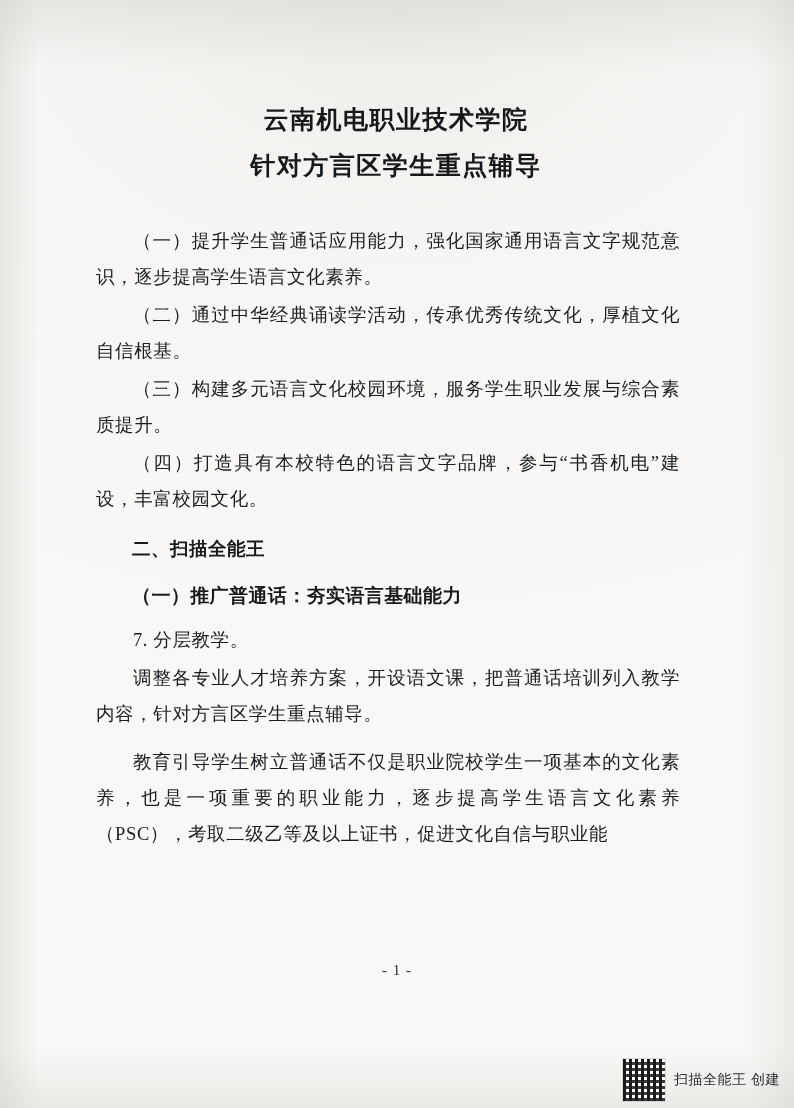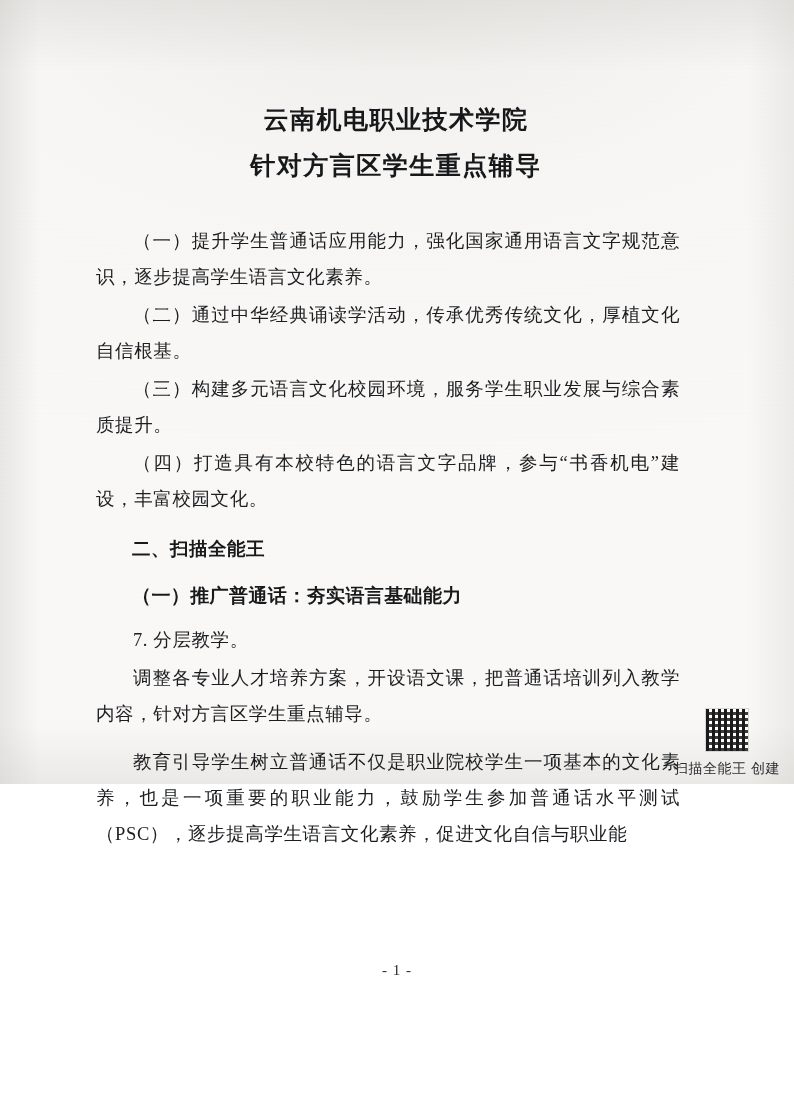--- a/index.html
+++ b/index.html
@@ -9,21 +9,21 @@
   body {
     width: 794px;
     height: 1108px;
     background: #ffffff;
     font-family: "Liberation Serif", "DejaVu Serif", serif;
     overflow: hidden;
   }
   #page {
     position: relative;
     width: 794px;
-    height: 784px;
+    height: 1108px;
     background:
       radial-gradient(ellipse 120% 60% at 50% 0%, #efedea 0%, #f7f6f4 40%, #f9f8f6 100%),
       linear-gradient(180deg, #f4f2ef 0%, #faf9f7 18%, #fbfaf8 55%, #f6f4f1 100%);
     box-sizing: border-box;
   }
   
   #paper-shading {
     position: absolute;
     inset: 0;
     pointer-events: none;
@@ -96,21 +96,20 @@
     letter-spacing: 1px;
   }
   
   #scan-footer {
     position: absolute;
     right: 14px;
     bottom: 6px;
     display: flex;
     align-items: center;
     gap: 8px;
-    flex-direction: column;
   }
   #qr-code {
     width: 44px;
     height: 44px;
     background-color: #ffffff;
     background-image:
       repeating-linear-gradient(90deg, #1a1a1a 0 3px, rgba(255,255,255,0) 3px 6px),
       repeating-linear-gradient(0deg, rgba(26,26,26,0.85) 0 3px, rgba(255,255,255,0) 3px 6px);
     border: 1px solid #d8d6d2;
     box-sizing: border-box;
@@ -157,21 +156,21 @@
       <p class="para">（三）构建多元语言文化校园环境，服务学生职业发展与综合素质提升。</p>
       <p class="para">（四）打造具有本校特色的语言文字品牌，参与“书香机电”建设，丰富校园文化。</p>
     </div>
 
     <div>
       <div class="section-heading">二、扫描全能王</div>
       <div class="sub-heading">（一）推广普通话：夯实语言基础能力</div>
       <p class="para numbered">7. 分层教学。</p>
       <p class="para">调整各专业人才培养方案，开设语文课，把普通话培训列入教学内容，针对方言区学生重点辅导。</p>
       <div class="block-gap"></div>
-      <p class="para">教育引导学生树立普通话不仅是职业院校学生一项基本的文化素养，也是一项重要的职业能力，鼓励学生参加普通话水平测试（PSC），逐步提高学生语言文化素养，促进文化自信与职业能</p>
+      <p class="para">教育引导学生树立普通话不仅是职业院校学生一项基本的文化素养，也是一项重要的职业能力，逐步提高学生语言文化素养（PSC），考取二级乙等及以上证书，促进文化自信与职业能</p>
     </div>
 
   </div>
 
   <div id="page-number">- 1 -</div>
 
   <div id="scan-footer">
     <div id="qr-code"></div>
     <div id="scan-text">扫描全能王  创建</div>
   </div>

